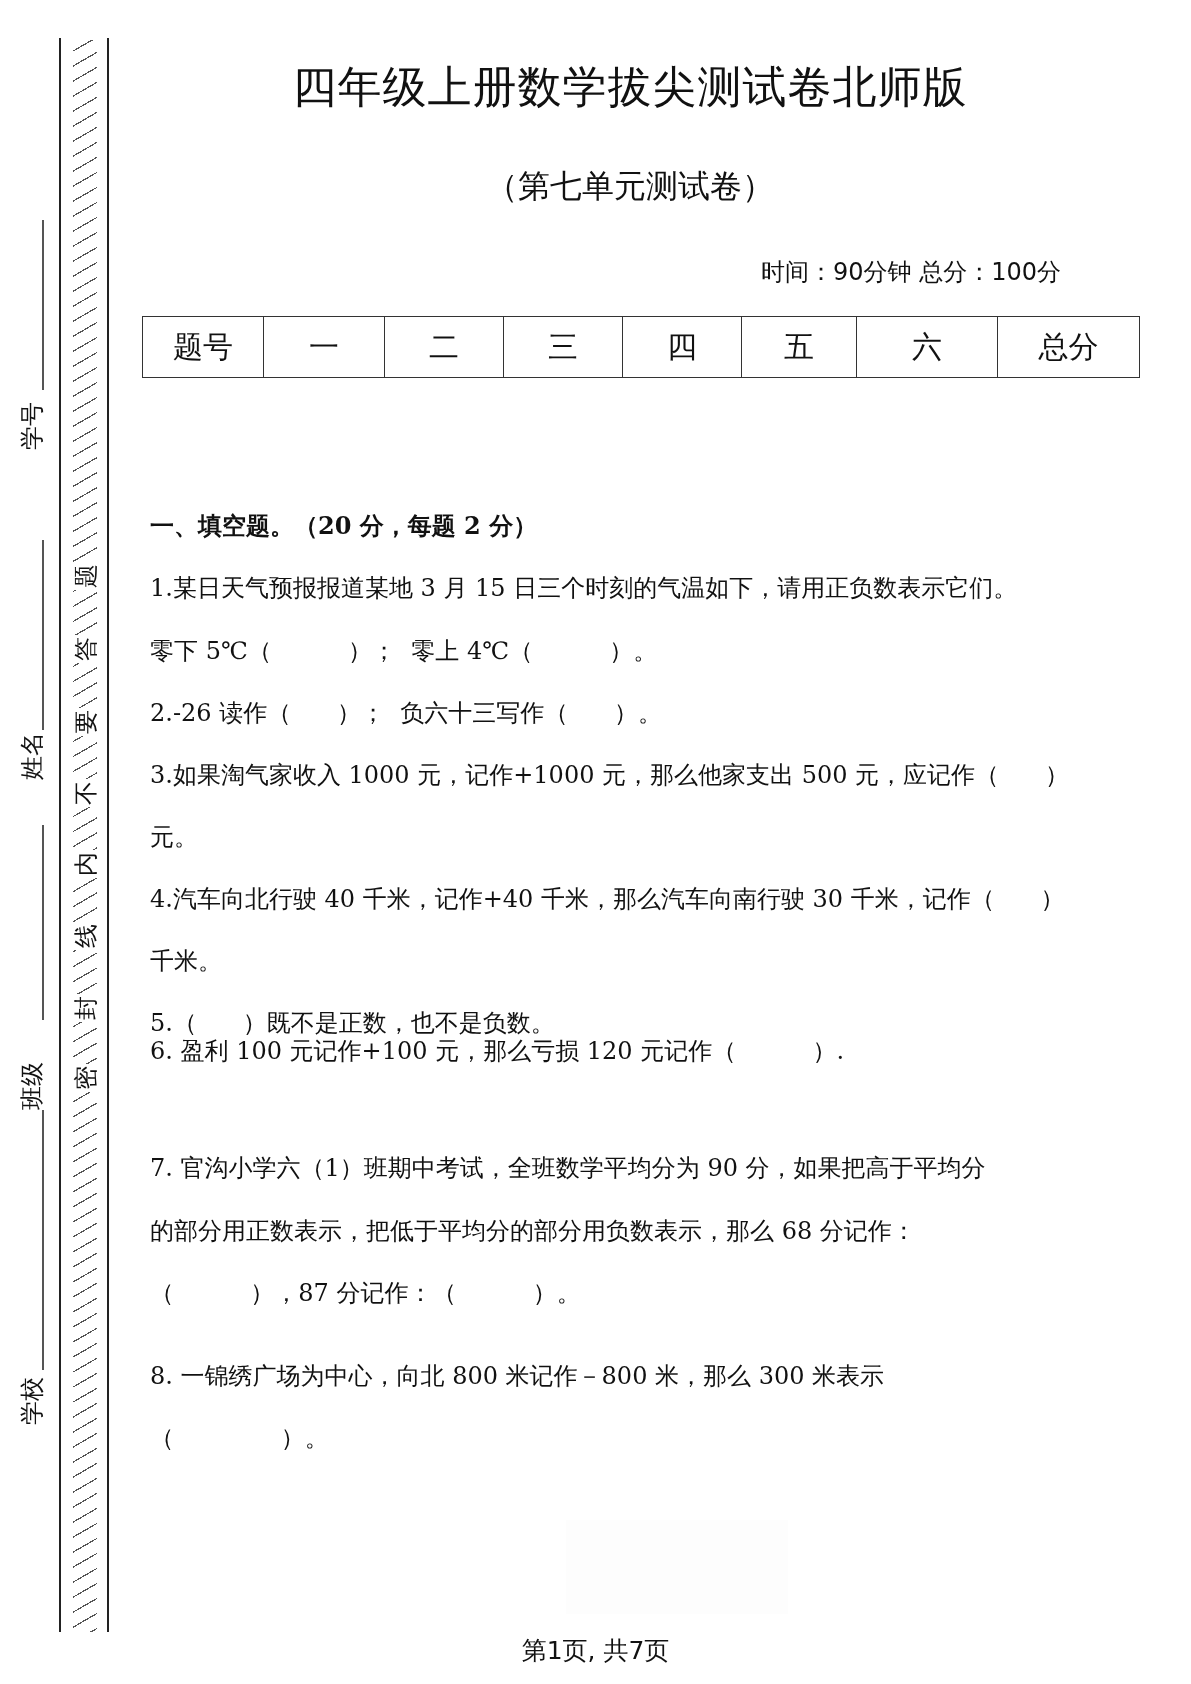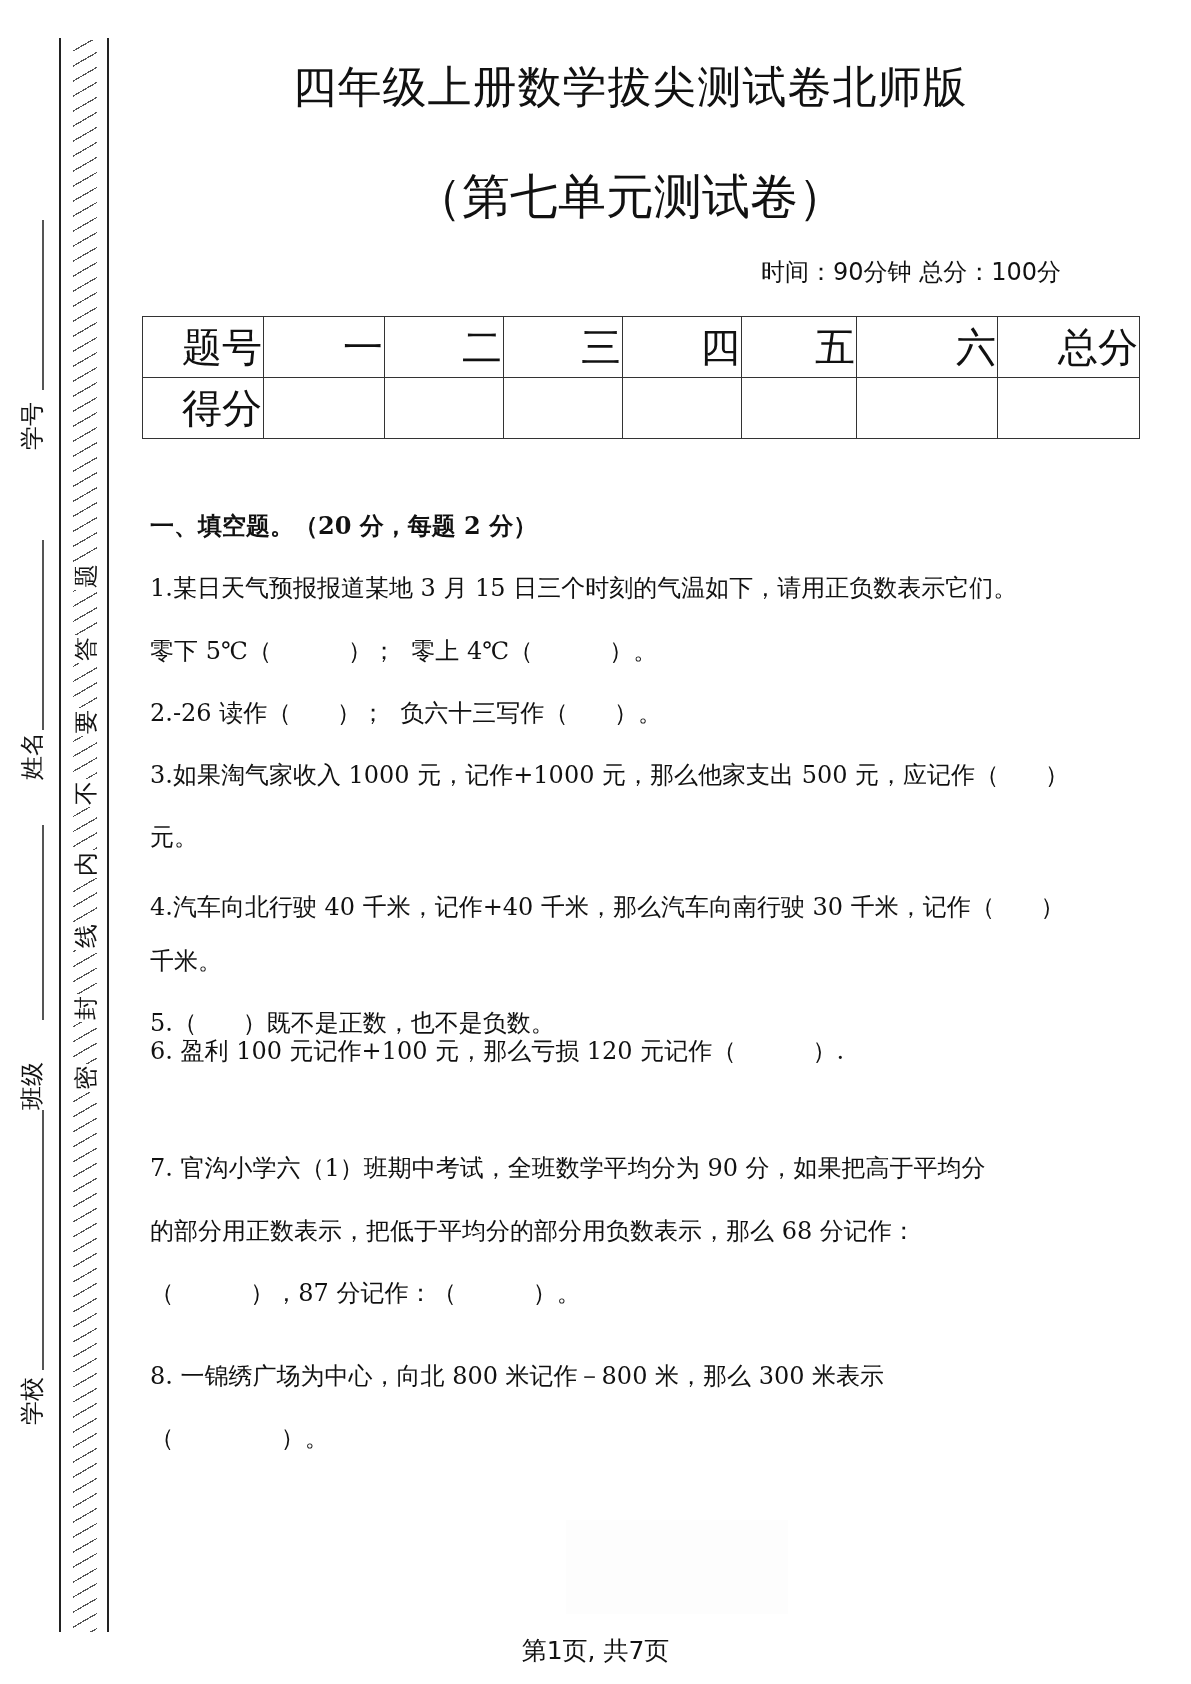--- a/index.html
+++ b/index.html
@@ -10,25 +10,25 @@
   .hatch { position:absolute; left:73px; width:24px; background:
            repeating-linear-gradient(150deg, transparent 0 9px, #555 9px 10.2px, transparent 10.2px 13px); }
   .field { position:absolute; left:18px; width:28px; text-align:center; }
   .field-label { display:block; transform:rotate(-90deg); font-size:24px; white-space:nowrap; transform-origin:center; }
   .field-line { position:absolute; left:42px; width:2px; background:#555; }
   .seal-chars { position:absolute; left:72px; width:28px; }
   .seal-chars span { position:absolute; left:0; width:28px; text-align:center; font-size:24px;
                      display:block; transform:rotate(-90deg); font-family:"DejaVu Sans","Liberation Sans",sans-serif; }
   .title { position:absolute; left:130px; width:1000px; top:58px; text-align:center; font-size:44px; letter-spacing:1px;
            font-family:"DejaVu Sans","Liberation Sans",sans-serif; font-weight:500; }
-  .subtitle { position:absolute; left:130px; width:1000px; top:165px; text-align:center; font-size:48px;
+  .subtitle { position:absolute; left:130px; width:1000px; top:165px; text-align:center; font-size:32px;
               font-family:"DejaVu Sans","Liberation Sans",sans-serif; }
   .meta { position:absolute; right:130px; top:256px; font-size:24px; font-family:"DejaVu Sans","Liberation Sans",sans-serif; }
   table.score { position:absolute; left:142px; top:316px; width:998px; border-collapse:collapse; }
-  table.score td { border:1.6px solid #333; height:58px; text-align:right; font-size:40px;
+  table.score td { border:1.6px solid #333; height:58px; text-align:center; font-size:30px;
                    font-family:"DejaVu Sans","Liberation Sans",sans-serif; }
   .content { position:absolute; left:150px; top:0; width:1000px; font-size:24px; }
   .line { position:absolute; left:0; white-space:pre; }
   .section { font-weight:bold; }
   .footer { position:absolute; left:0; width:1191px; top:1634px; text-align:center; font-size:25px;
             font-family:"DejaVu Sans","Liberation Sans",sans-serif; }
   .ghost { position:absolute; left:566px; top:1520px; width:222px; height:94px; background:#fdfdfd; }
 </style>
 </head>
 <body>
@@ -79,41 +79,31 @@
       <tr>
     <td style="width:118px;">题号</td>
     <td style="width:118px;">一</td>
     <td style="width:116px;">二</td>
     <td style="width:116px;">三</td>
     <td style="width:116px;">四</td>
     <td style="width:112px;">五</td>
     <td style="width:138px;">六</td>
     <td>总分</td>
   </tr>
-  <tr>
-    <td>得分</td>
-    <td></td>
-    <td></td>
-    <td></td>
-    <td></td>
-    <td></td>
-    <td></td>
-    <td></td>
-  </tr>
 </tbody>
   </table>
 
 <div class="content">
   <div class="line section" style="top:510px;">一、填空题。（20 分，每题 2 分）</div>
   <div class="line" style="top:572px;">1.某日天气预报报道某地 3 月 15 日三个时刻的气温如下，请用正负数表示它们。</div>
   <div class="line" style="top:635px;">零下 5℃（          ）；  零上 4℃（          ）。</div>
   <div class="line" style="top:697px;text-align:center;">2.-26 读作（      ）；  负六十三写作（      ）。</div>
   <div class="line" style="top:759px;">3.如果淘气家收入 1000 元，记作+1000 元，那么他家支出 500 元，应记作（      ）</div>
   <div class="line" style="top:821px;">元。</div>
-  <div class="line" style="top:883px;margin-top:8px;">4.汽车向北行驶 40 千米，记作+40 千米，那么汽车向南行驶 30 千米，记作（      ）</div>
+  <div class="line" style="top:883px;">4.汽车向北行驶 40 千米，记作+40 千米，那么汽车向南行驶 30 千米，记作（      ）</div>
   <div class="line" style="top:945px;">千米。</div>
   <div class="line" style="top:1007px;">5.（      ）既不是正数，也不是负数。</div>
   <div class="line" style="top:1035px;">6. 盈利 100 元记作+100 元，那么亏损 120 元记作（          ）.</div>
   <div class="line" style="top:1152px;">7. 官沟小学六（1）班期中考试，全班数学平均分为 90 分，如果把高于平均分</div>
   <div class="line" style="top:1215px;">的部分用正数表示，把低于平均分的部分用负数表示，那么 68 分记作：</div>
   <div class="line" style="top:1277px;">（          ），87 分记作：（          ）。</div>
   <div class="line" style="top:1360px;">8. 一锦绣广场为中心，向北 800 米记作－800 米，那么 300 米表示</div>
   <div class="line" style="top:1422px;">（              ）。</div>
 </div>
 

